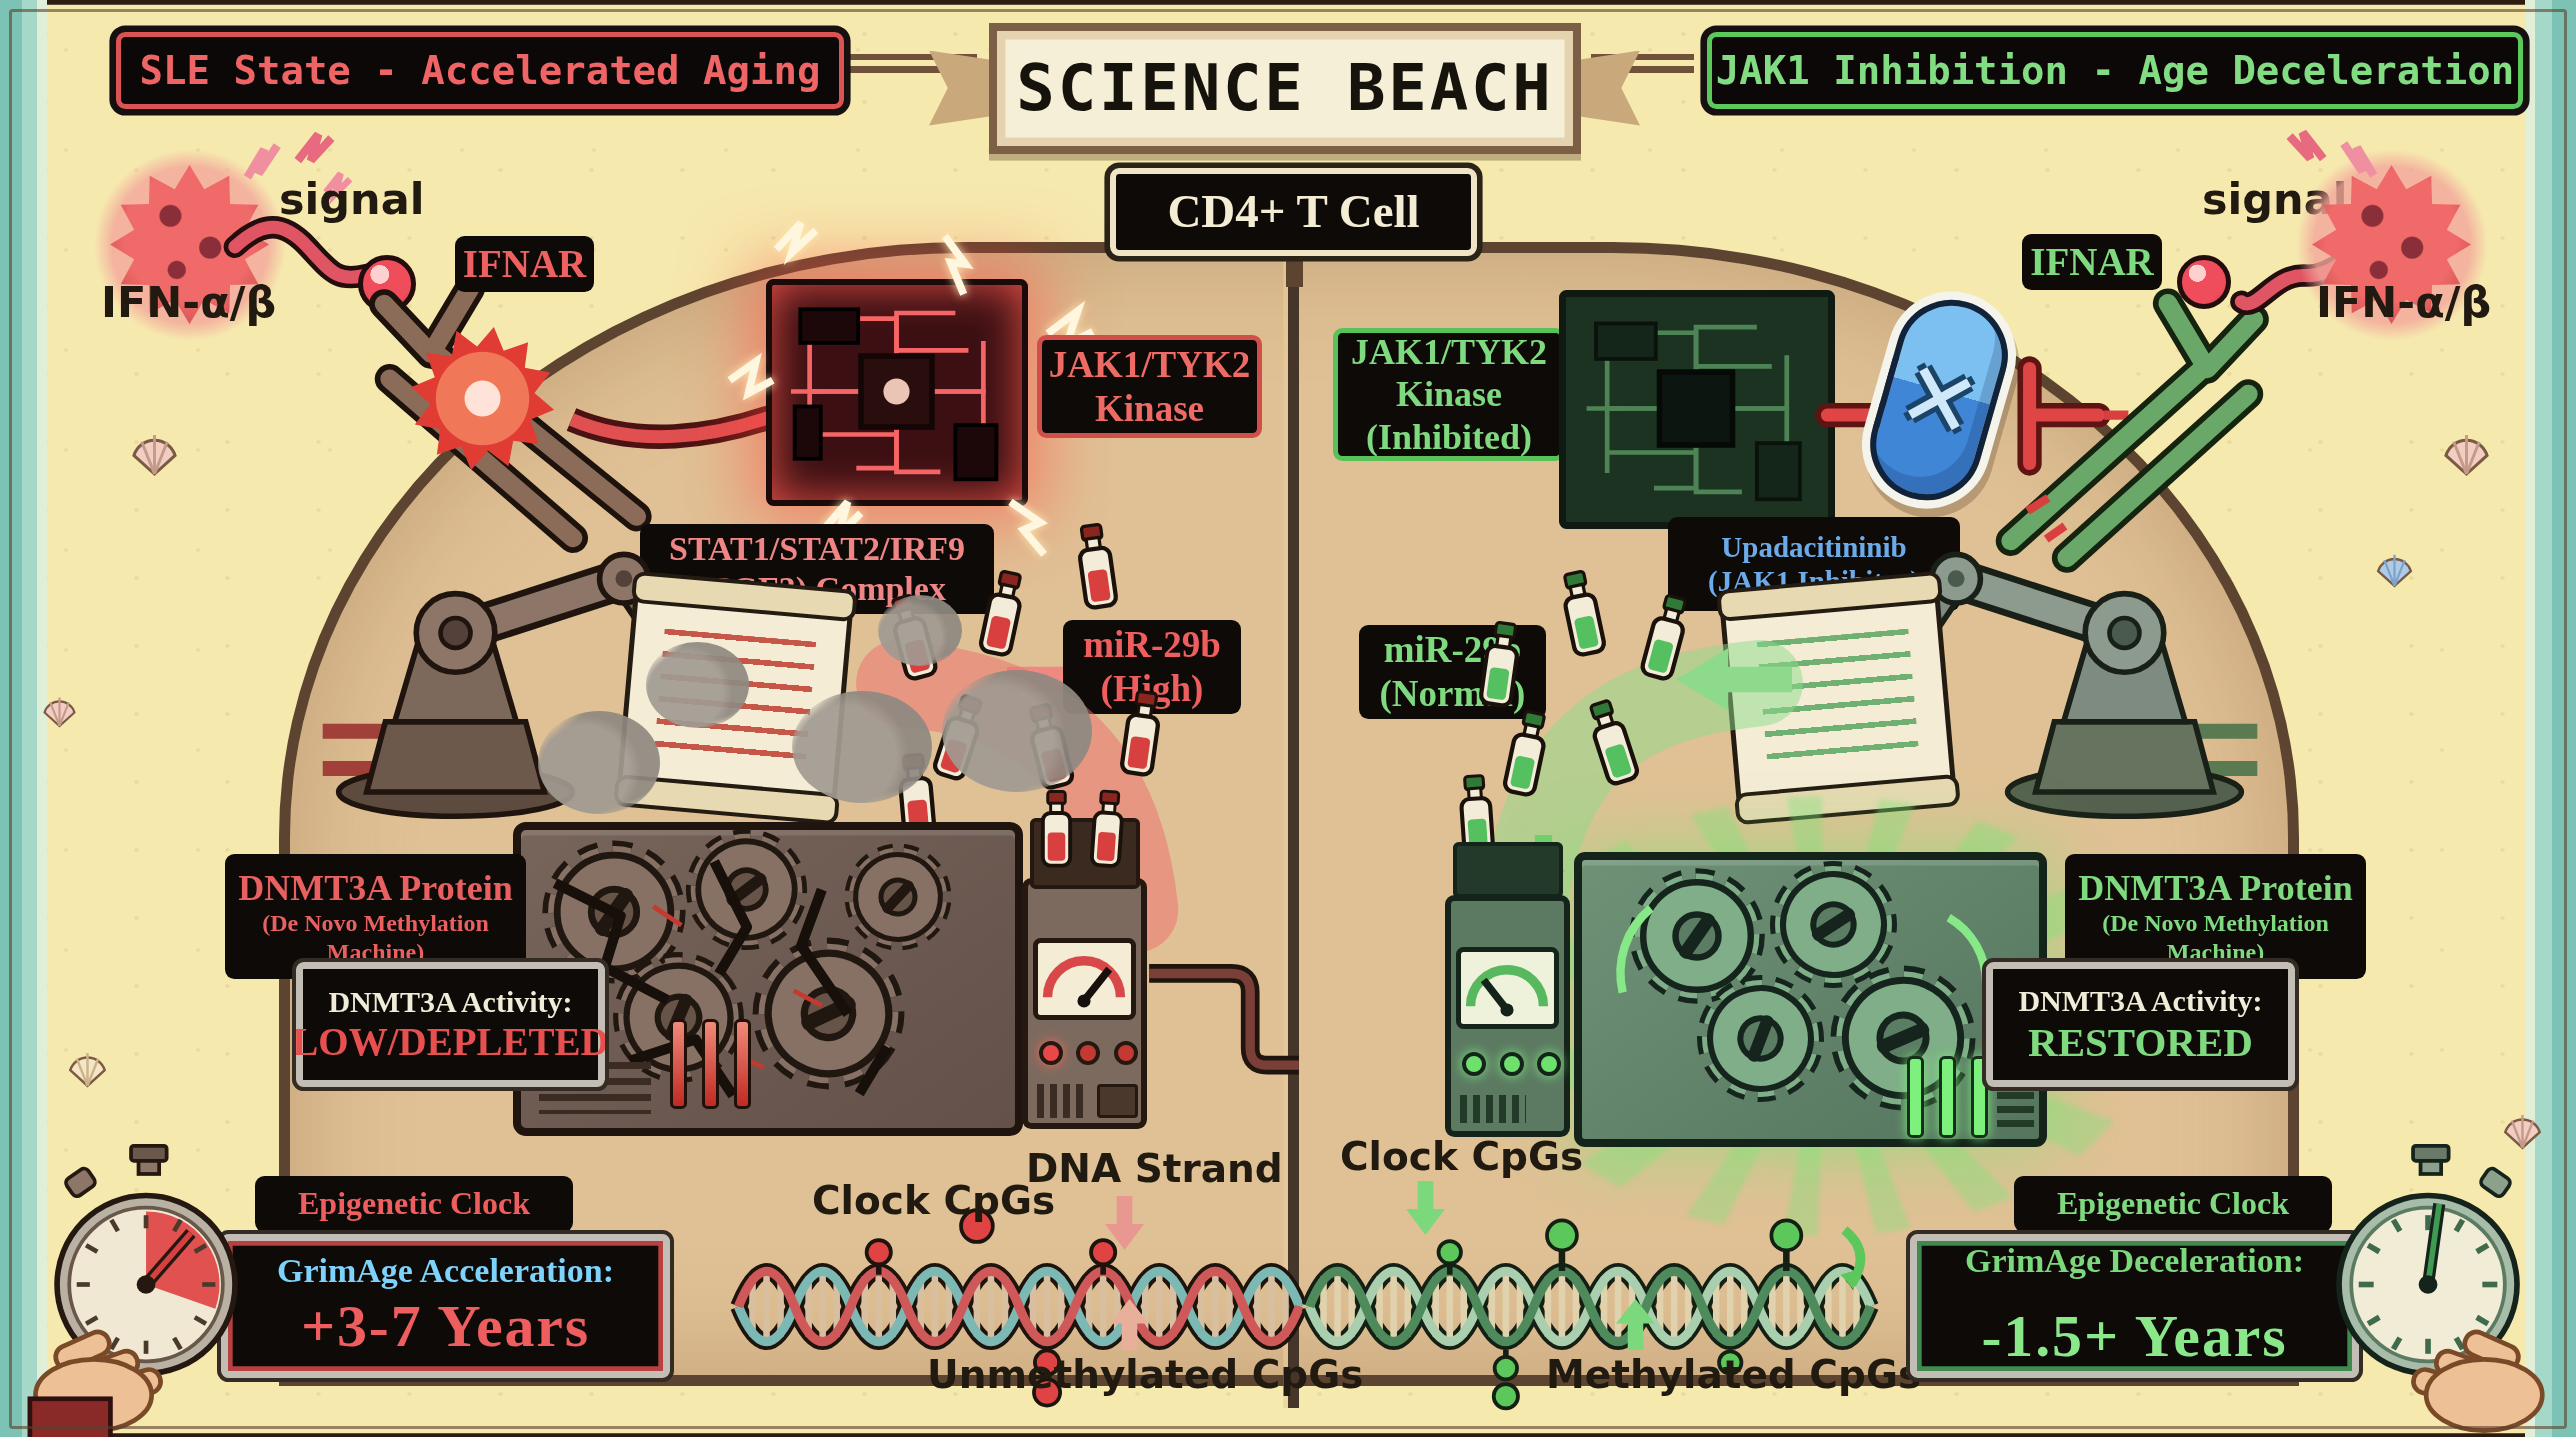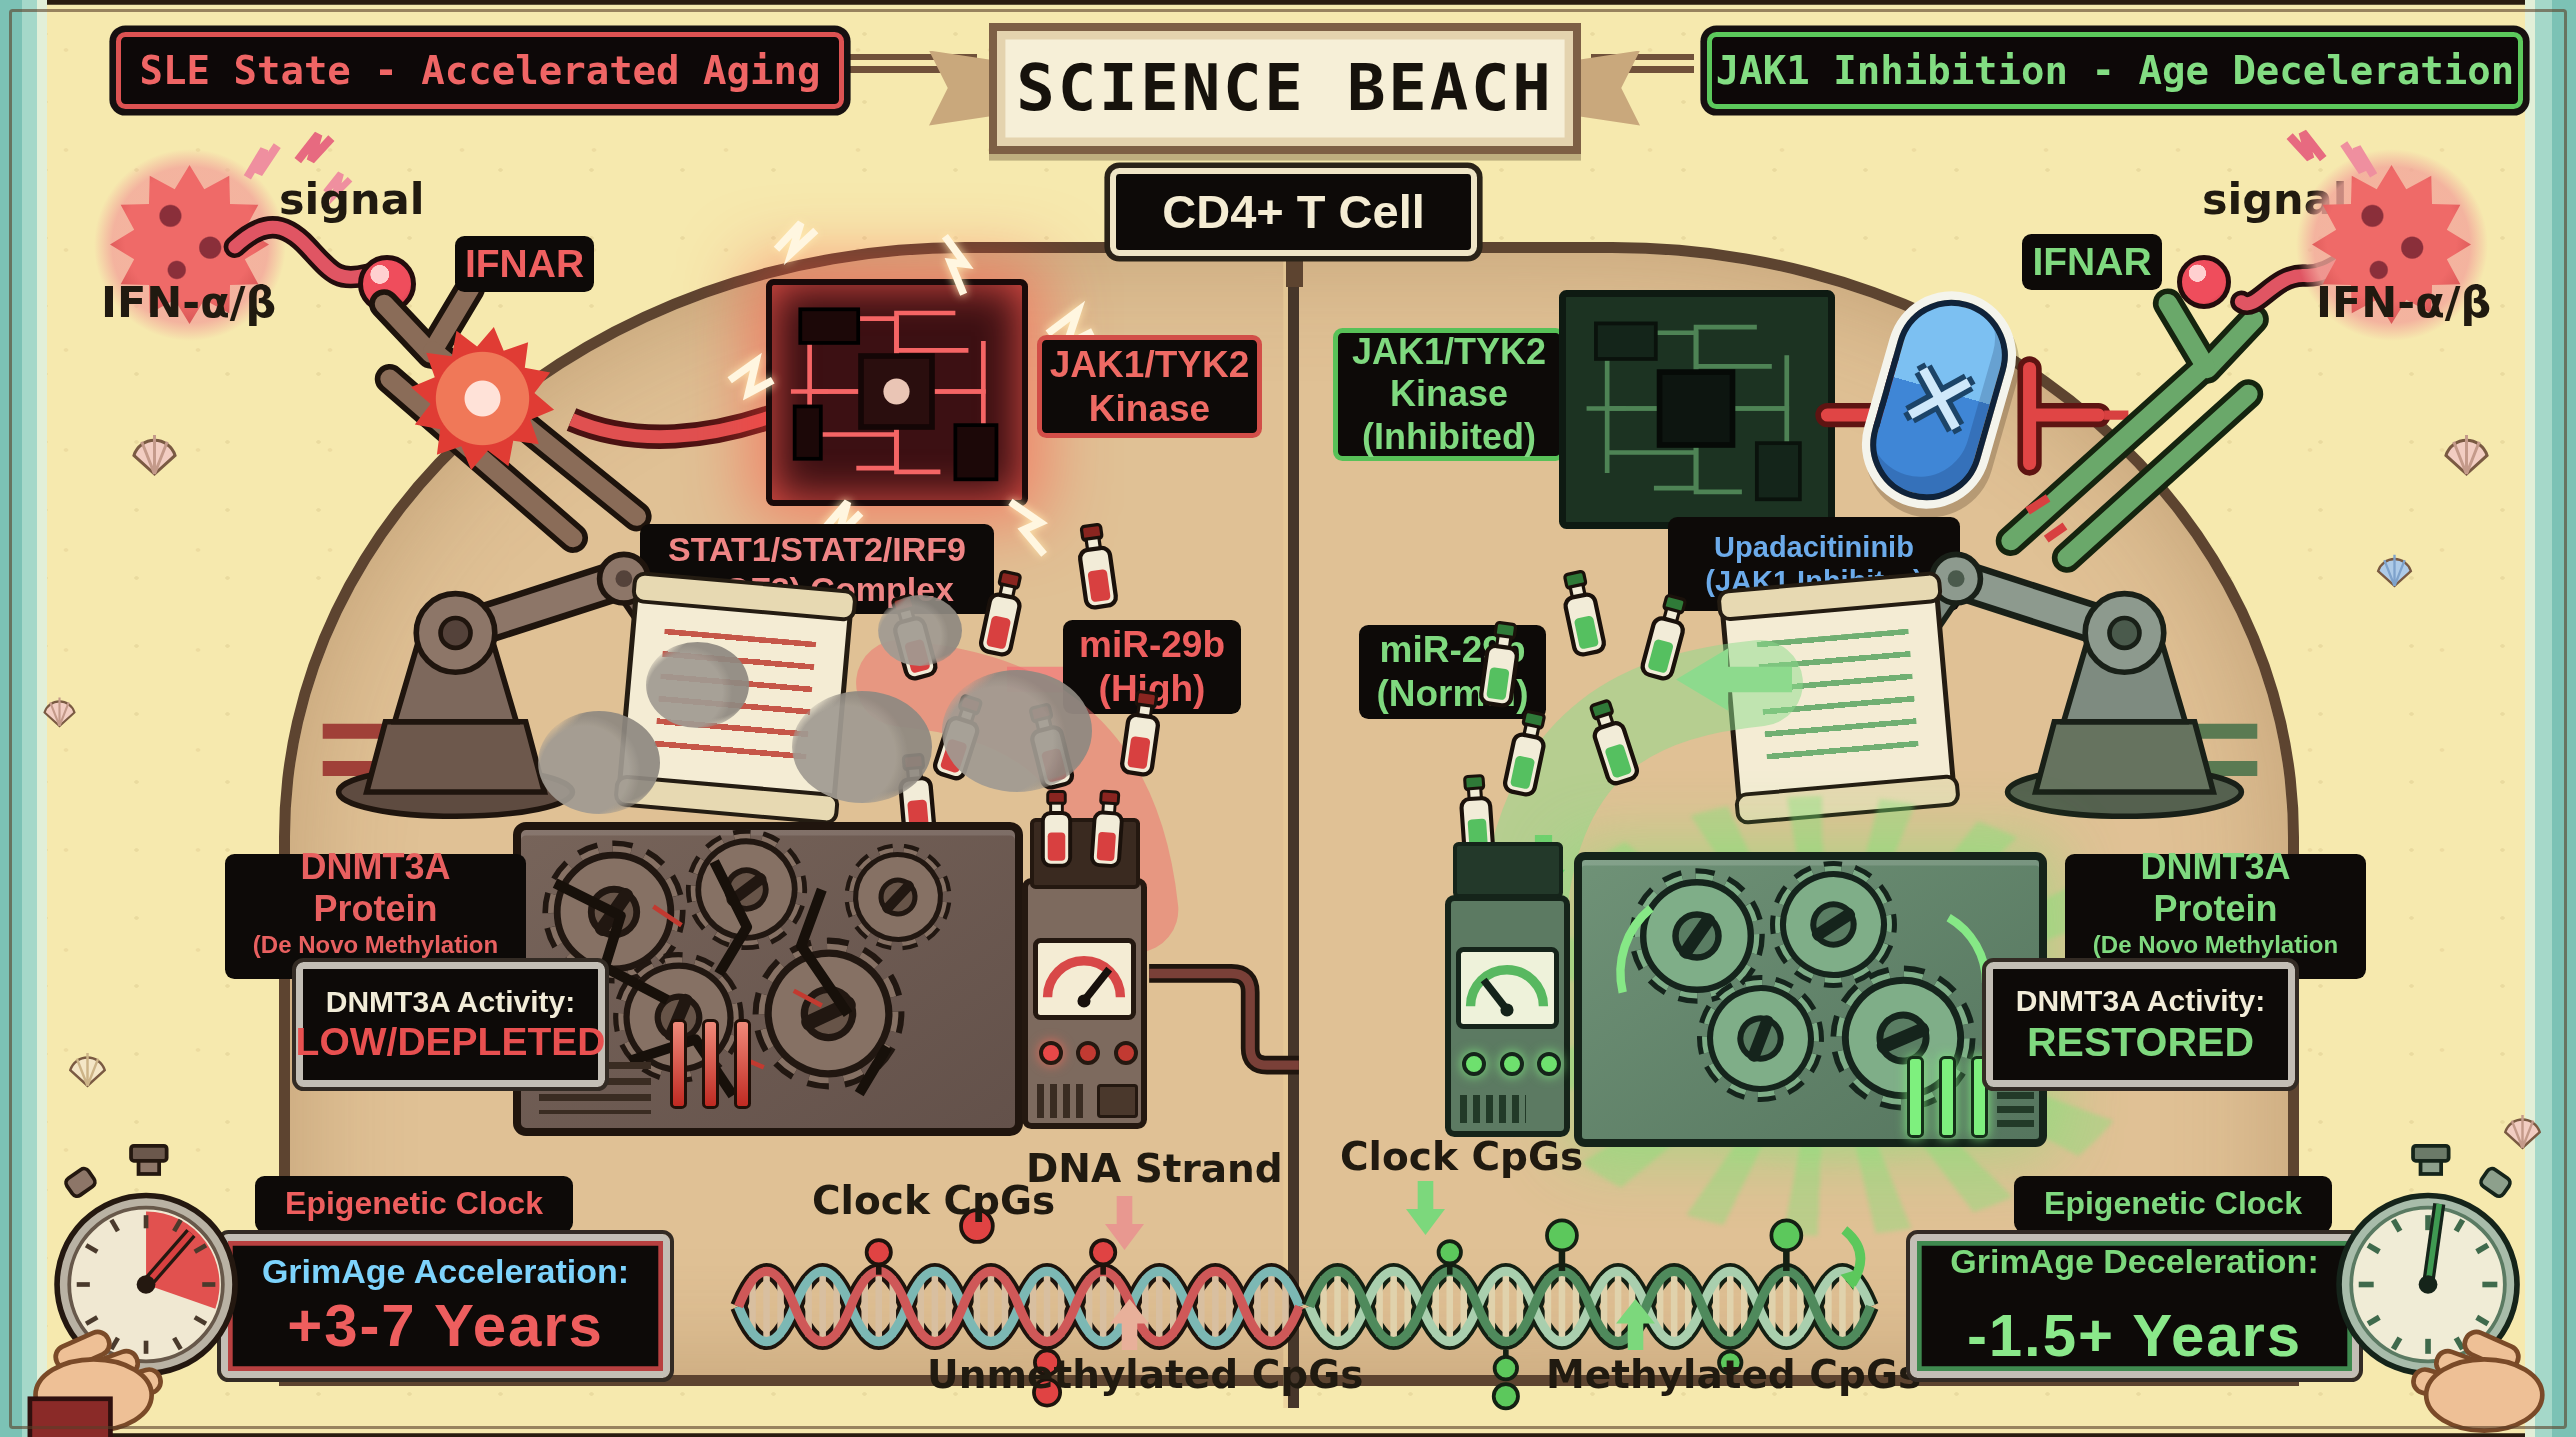--- a/index.html
+++ b/index.html
@@ -5,21 +5,21 @@
   html,body{margin:0;padding:0;background:#caa87c;}
   #stage{position:relative;width:2576px;height:1438px;overflow:hidden;
     background:#f6e9ae;
     background-image:radial-gradient(rgba(170,140,80,.16) 1.9px,transparent 2.8px),radial-gradient(rgba(200,170,110,.2) 1.9px,transparent 2.8px);
     background-size:91px 68px,132px 100px;
     box-shadow:inset 0 0 0 4.7px #2a1c10;
     font-family:"DejaVu Sans Mono",monospace;}
   .abs{position:absolute;box-sizing:border-box;}
   .blk{position:absolute;box-sizing:border-box;background:#0d0a08;border-radius:9.4px;
     display:flex;flex-direction:column;align-items:center;justify-content:center;text-align:center;
-    font-family:Liberation Sans, sans-serif;font-weight:bold;white-space:pre-line;line-height:1.18;padding:5.6px 11.2px;}
+    font-family:Liberation Serif, serif;font-weight:bold;white-space:pre-line;line-height:1.18;padding:5.6px 11.2px;}
   .plain{position:absolute;font-family:"DejaVu Sans",sans-serif;font-weight:bold;color:#201a10;white-space:pre-line;}
   .banner{position:absolute;box-sizing:border-box;background:#0d0808;border-radius:9.4px;
     display:flex;align-items:center;justify-content:center;font-weight:bold;
     box-shadow:0 0 0 6.6px #161010;}
   .silver{border:7.5px solid #c3beb5;outline:4.7px solid #332b24;border-radius:7.5px;}
   .star12{clip-path:polygon(100% 50%,84.8% 59.3%,93.3% 75%,75.5% 75.5%,75% 93.3%,59.3% 84.8%,50% 100%,40.7% 84.8%,25% 93.3%,24.5% 75.5%,6.7% 75%,15.2% 59.3%,0 50%,15.2% 40.7%,6.7% 25%,24.5% 24.5%,25% 6.7%,40.7% 15.2%,50% 0,59.3% 15.2%,75% 6.7%,75.5% 24.5%,93.3% 25%,84.8% 40.7%);}
   .arrow-r{clip-path:polygon(0 32%,55% 32%,55% 6%,100% 50%,55% 94%,55% 68%,0 68%);}
   .arrow-d{clip-path:polygon(30% 0,70% 0,70% 52%,100% 52%,50% 100%,0 52%,30% 52%);}
   .arrow-u{clip-path:polygon(50% 0,100% 48%,70% 48%,70% 100%,30% 100%,30% 48%,0 48%);}
   .smoke{position:absolute;border-radius:50%;opacity:.92;

